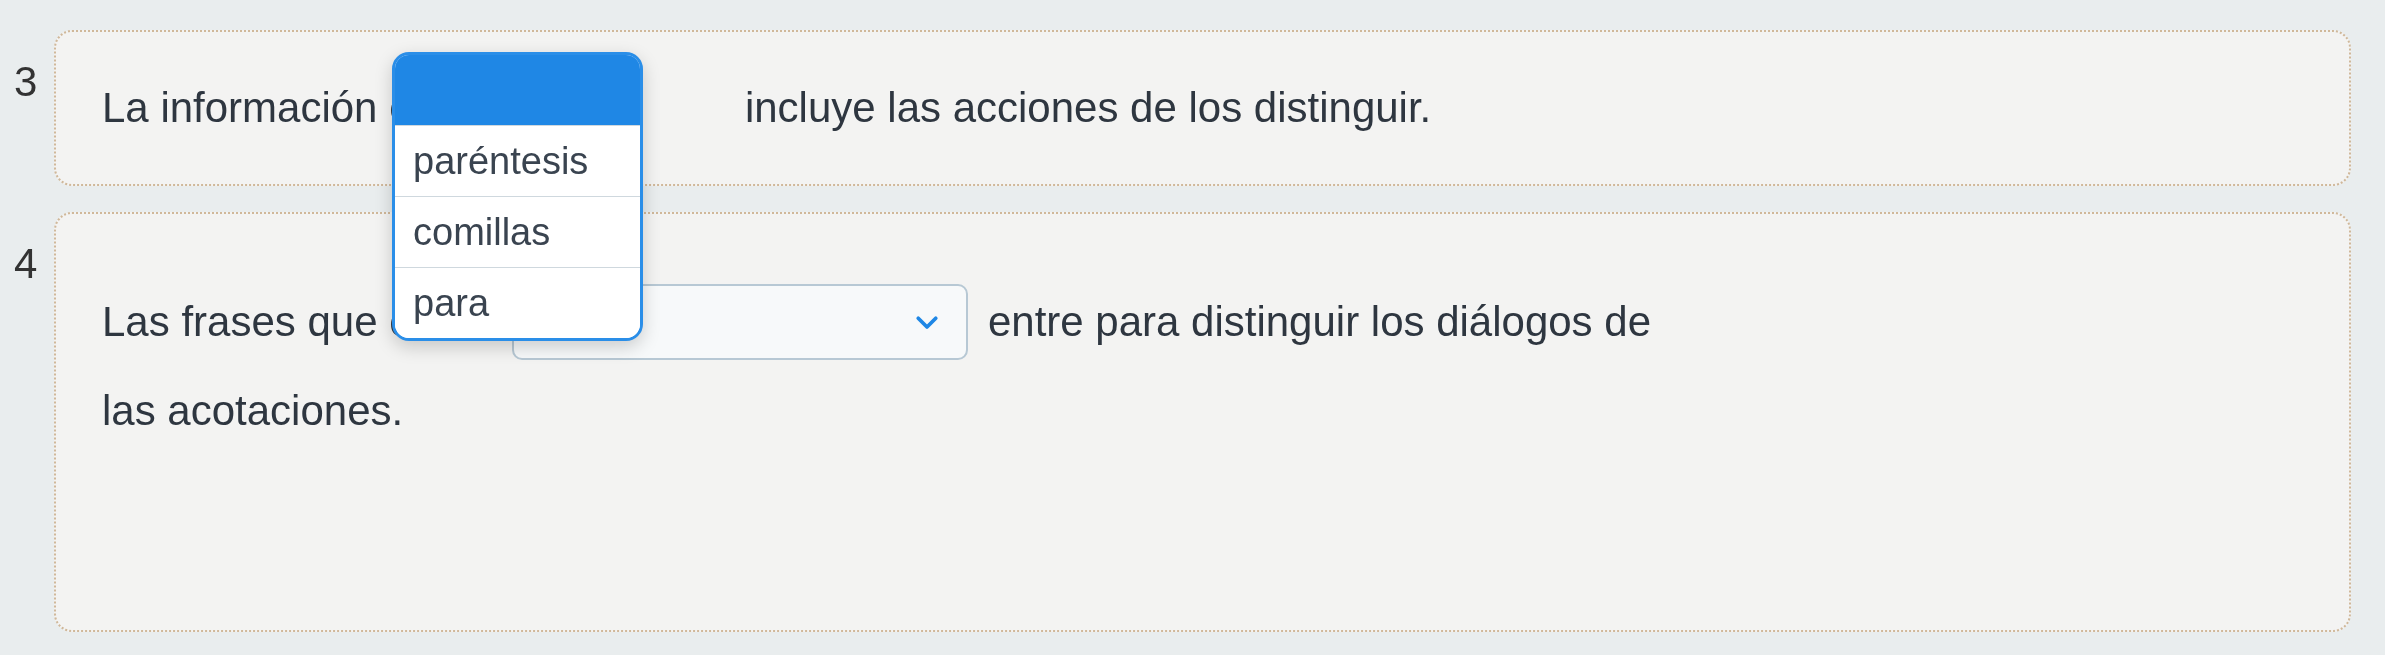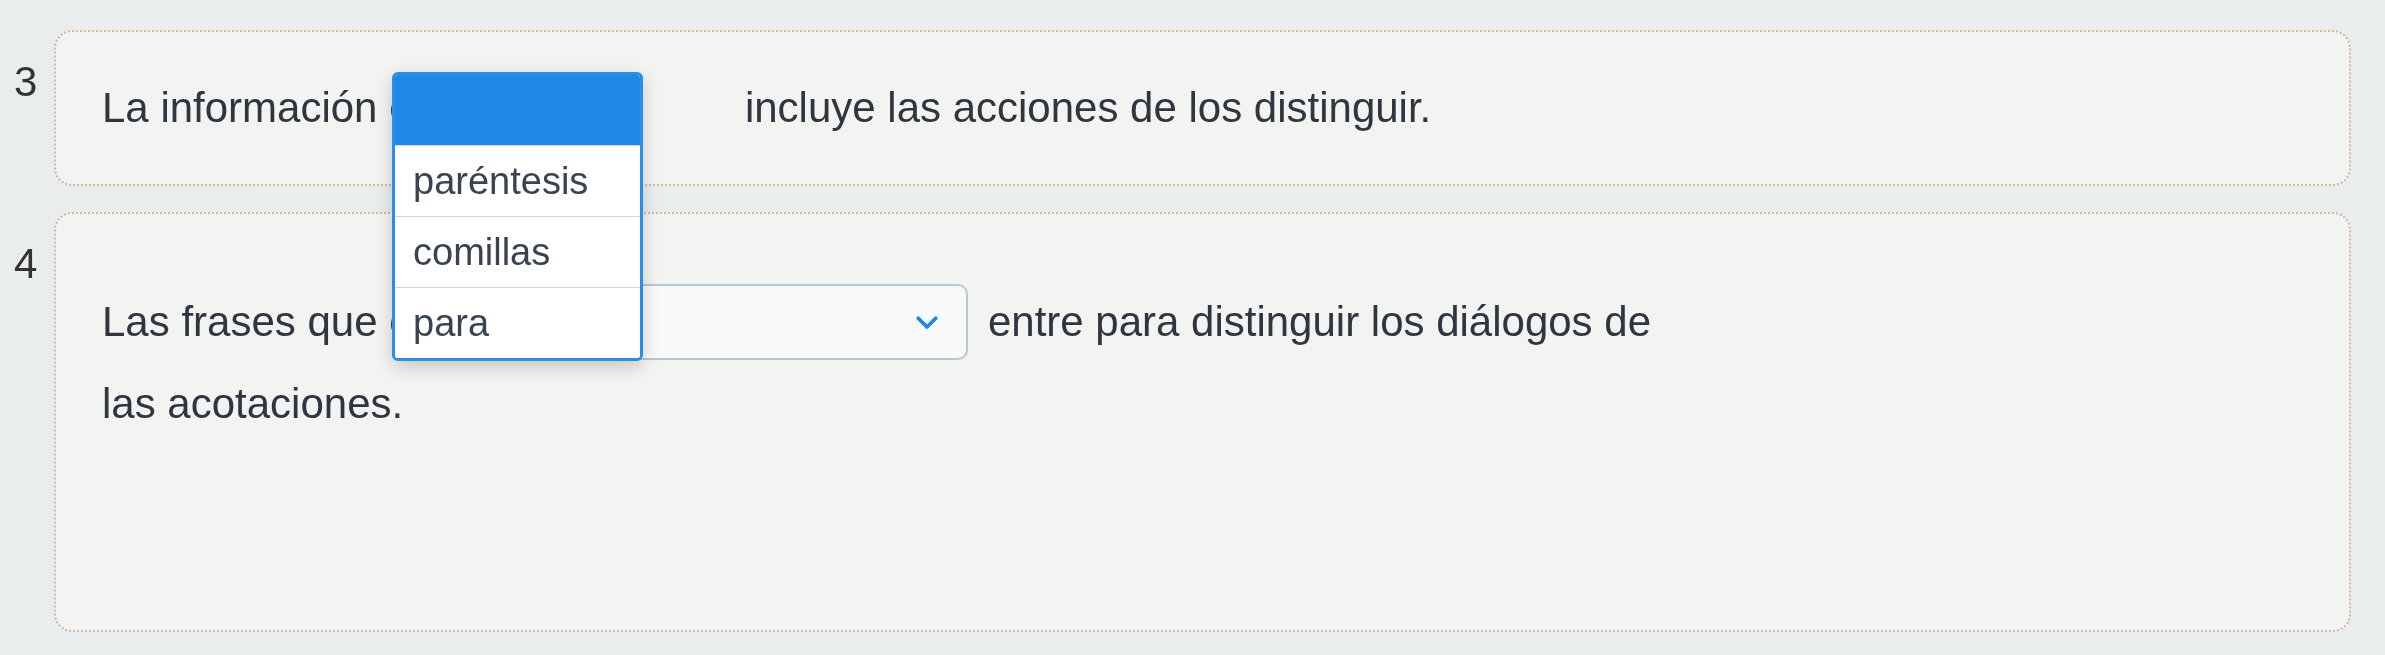--- a/index.html
+++ b/index.html
@@ -71,21 +71,21 @@
     display: inline-block;
   }
 
   
   .row-4 { margin-top: 26px; }
   .row-4 .card {
     min-height: 420px;
     padding: 70px 48px 40px 46px;
   }
   .row-4 .line2 {
-    margin-top: 20px;
+    margin-top: 27px;
     font-size: 42px;
   }
 
   
   .select {
     display: inline-flex;
     align-items: center;
     justify-content: flex-end;
     height: 76px;
     min-width: 456px;
@@ -100,25 +100,25 @@
     width: 30px;
     height: 30px;
     display: inline-block;
   }
   .chev svg { width:100%; height:100%; display:block; }
 
   
   .dropdown {
     position: absolute;
     left: 392px;
-    top: 72px;
+    top: 52px;
     width: 245px;
     background: var(--dropdown-bg);
     border: 3px solid var(--dropdown-border);
-    border-radius: 6px;
+    border-radius: 17px;
     box-shadow: 0 6px 18px rgba(0,0,0,.18);
     z-index: 50;
     overflow: hidden;
   }
   .dropdown .selected-bar {
     height: 70px;
     background: var(--dropdown-selected);
   }
   .dropdown .opt {
     height: 70px;

